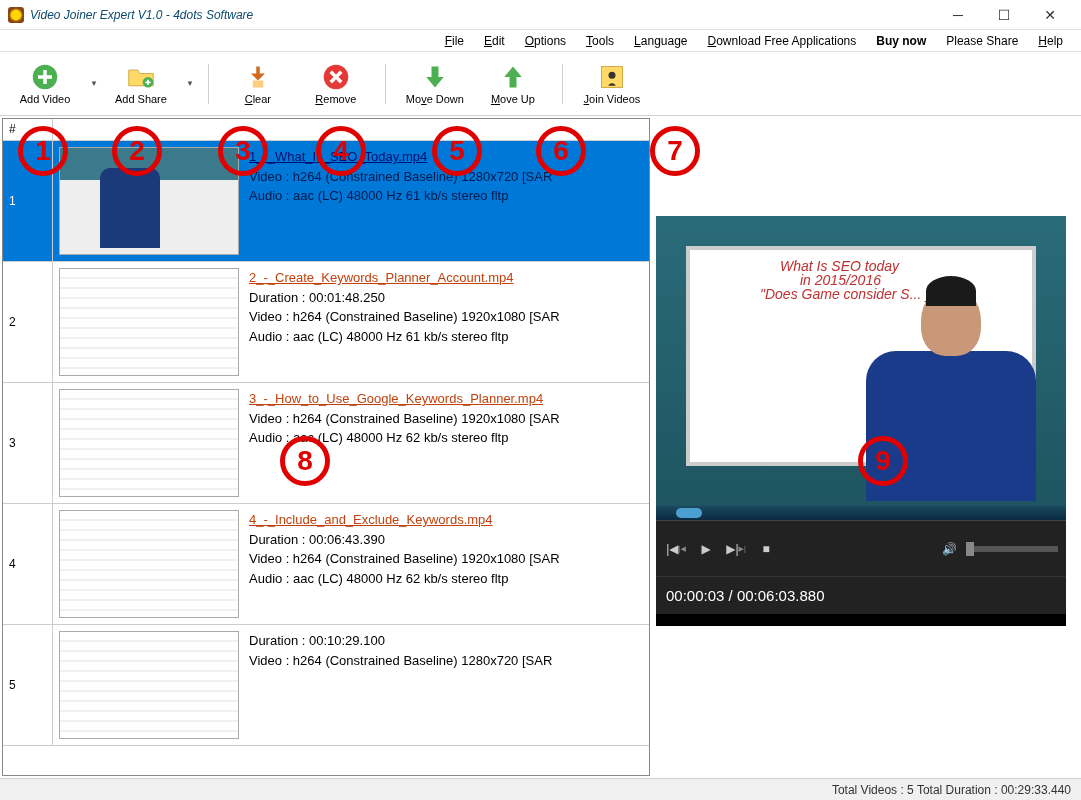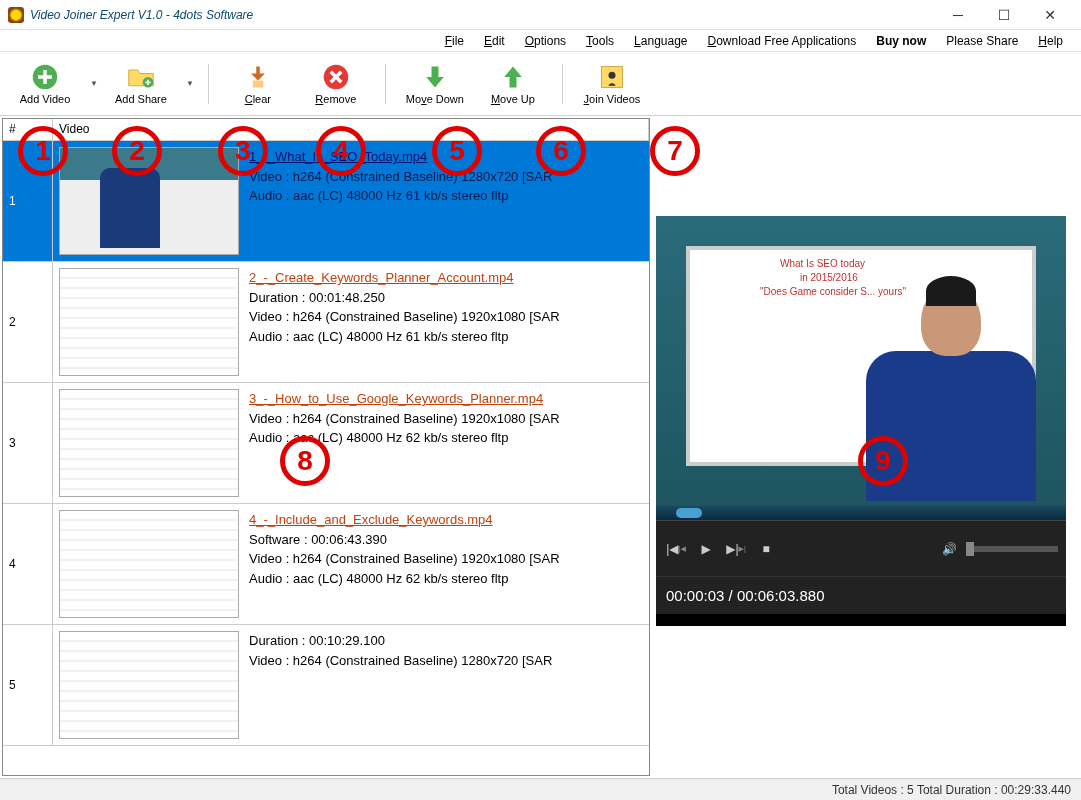--- a/index.html
+++ b/index.html
@@ -72,21 +72,21 @@
 .thumb.t1 { background: linear-gradient(#3a7a8a 0%, #3a7a8a 30%, #eee 30%, #eee 100%); position:relative; }
 .thumb.t1::after { content:""; position:absolute; left:40px; top:20px; width:60px; height:80px; background:#1a3a7a; border-radius:10px 10px 0 0; }
 .thumb.t2,.thumb.t3,.thumb.t4,.thumb.t5 { background: repeating-linear-gradient(#fff, #fff 8px, #f0f0f0 8px, #f0f0f0 10px); }
 
 
 .wb { position: absolute; left: 30px; top: 30px; right: 30px; bottom: 40px; background: #fff; border: 4px solid #ccc; }
 .person { position: absolute; right: 30px; bottom: 0; width: 170px; height: 220px; }
 .person .head { width: 60px; height: 70px; background: #c89878; border-radius: 50% 50% 40% 40%; margin: 0 auto; position: relative; }
 .person .head::before { content:""; position:absolute; top:-10px; left:5px; right:5px; height:30px; background:#1a1a1a; border-radius:50% 50% 0 0; }
 .person .body { width: 170px; height: 150px; background: #1a3a8a; border-radius: 30px 30px 0 0; margin-top: -5px; }
-.wbtext { position: absolute; font-size: 10px; color: #c03030; }
+.wbtext { position: absolute; font-size: 14px; color: #c03030; font-style: italic; }
 </style>
 </head>
 <body>
 
 <div class="titlebar">
   <div class="icon-app"></div>
   <div class="title">Video Joiner Expert V1.0 - 4dots Software</div>
   <div class="winbtns">
     <div class="winbtn">─</div>
     <div class="winbtn">☐</div>
@@ -160,21 +160,20 @@
         <path d="M12 26c0-4 8-4 8 0" fill="#333"></path>
       </svg>
     <span class="tlabel"><span class="ul">J</span>oin Videos</span>
   </div>
 </div>
 
 <div class="content">
   <div class="listpane">
     <div class="listhead">
       <div class="col num">#</div>
-      <div class="col vid">Video</div>
     </div>
     <div class="listbody">
       <div class="row selected">
         <div class="cell-num">1</div>
         <div class="cell-vid">
           <div class="thumb t1"></div>
           <div class="meta">
             <div class="fname">1_-_What_Is_SEO_Today.mp4</div>
             <div>Video : h264 (Constrained Baseline) 1280x720 [SAR</div>
             <div>Audio : aac (LC) 48000 Hz 61 kb/s stereo fltp</div>
@@ -203,21 +202,21 @@
             <div>Audio : aac (LC) 48000 Hz 62 kb/s stereo fltp</div>
           </div>
         </div>
       </div>
       <div class="row">
         <div class="cell-num">4</div>
         <div class="cell-vid">
           <div class="thumb t4"></div>
           <div class="meta">
             <div class="fname">4_-_Include_and_Exclude_Keywords.mp4</div>
-            <div>Software : 00:06:43.390</div>
+            <div>Duration : 00:06:43.390</div>
             <div>Video : h264 (Constrained Baseline) 1920x1080 [SAR</div>
             <div>Audio : aac (LC) 48000 Hz 62 kb/s stereo fltp</div>
           </div>
         </div>
       </div>
       <div class="row">
         <div class="cell-num">5</div>
         <div class="cell-vid">
           <div class="thumb t5"></div>
           <div class="meta">

